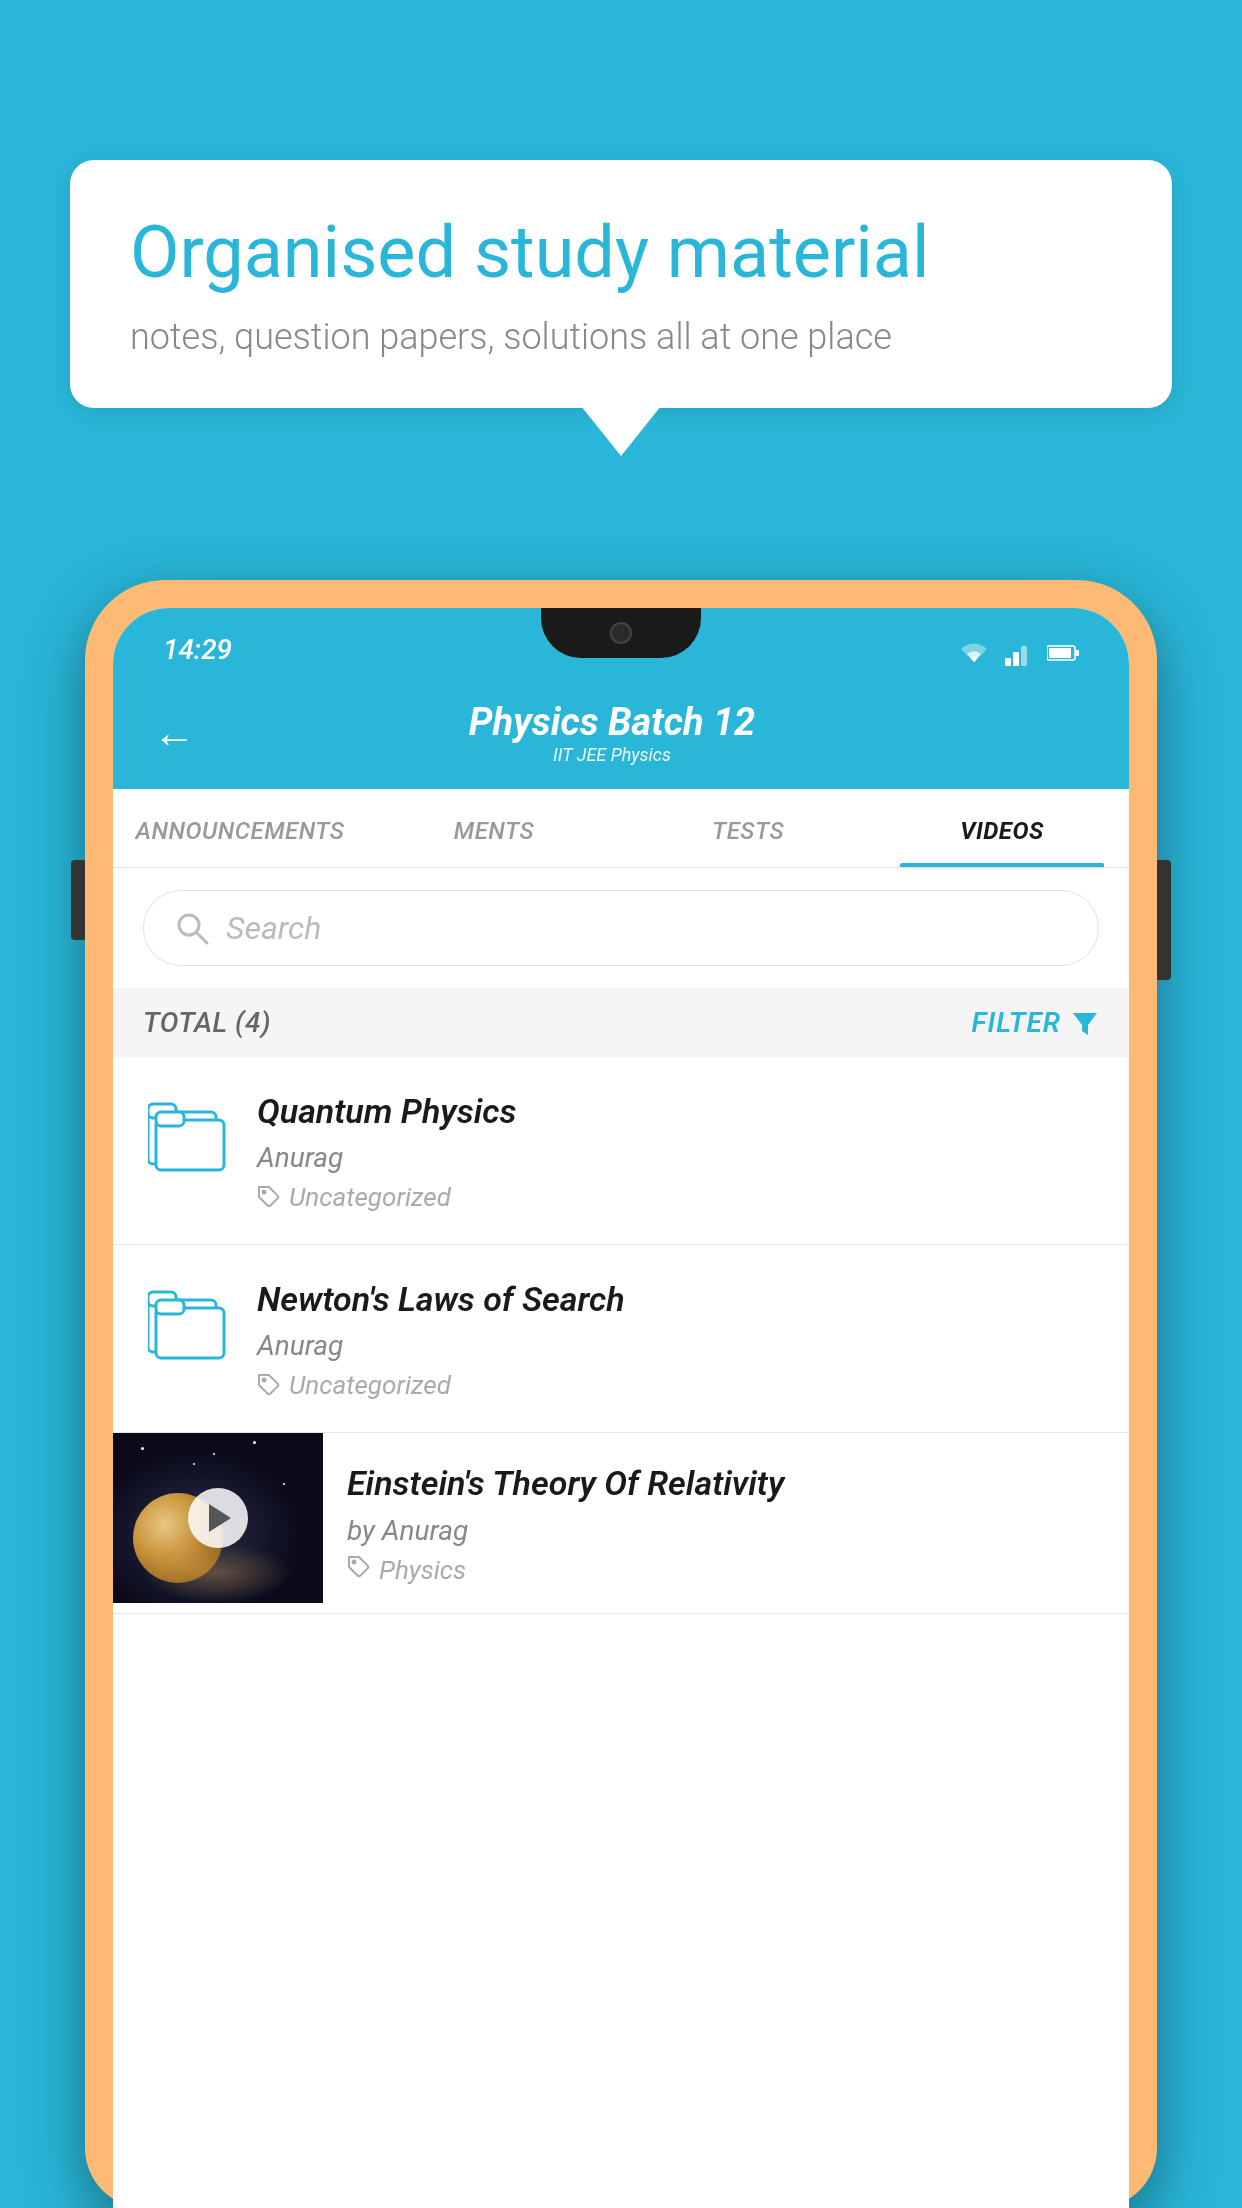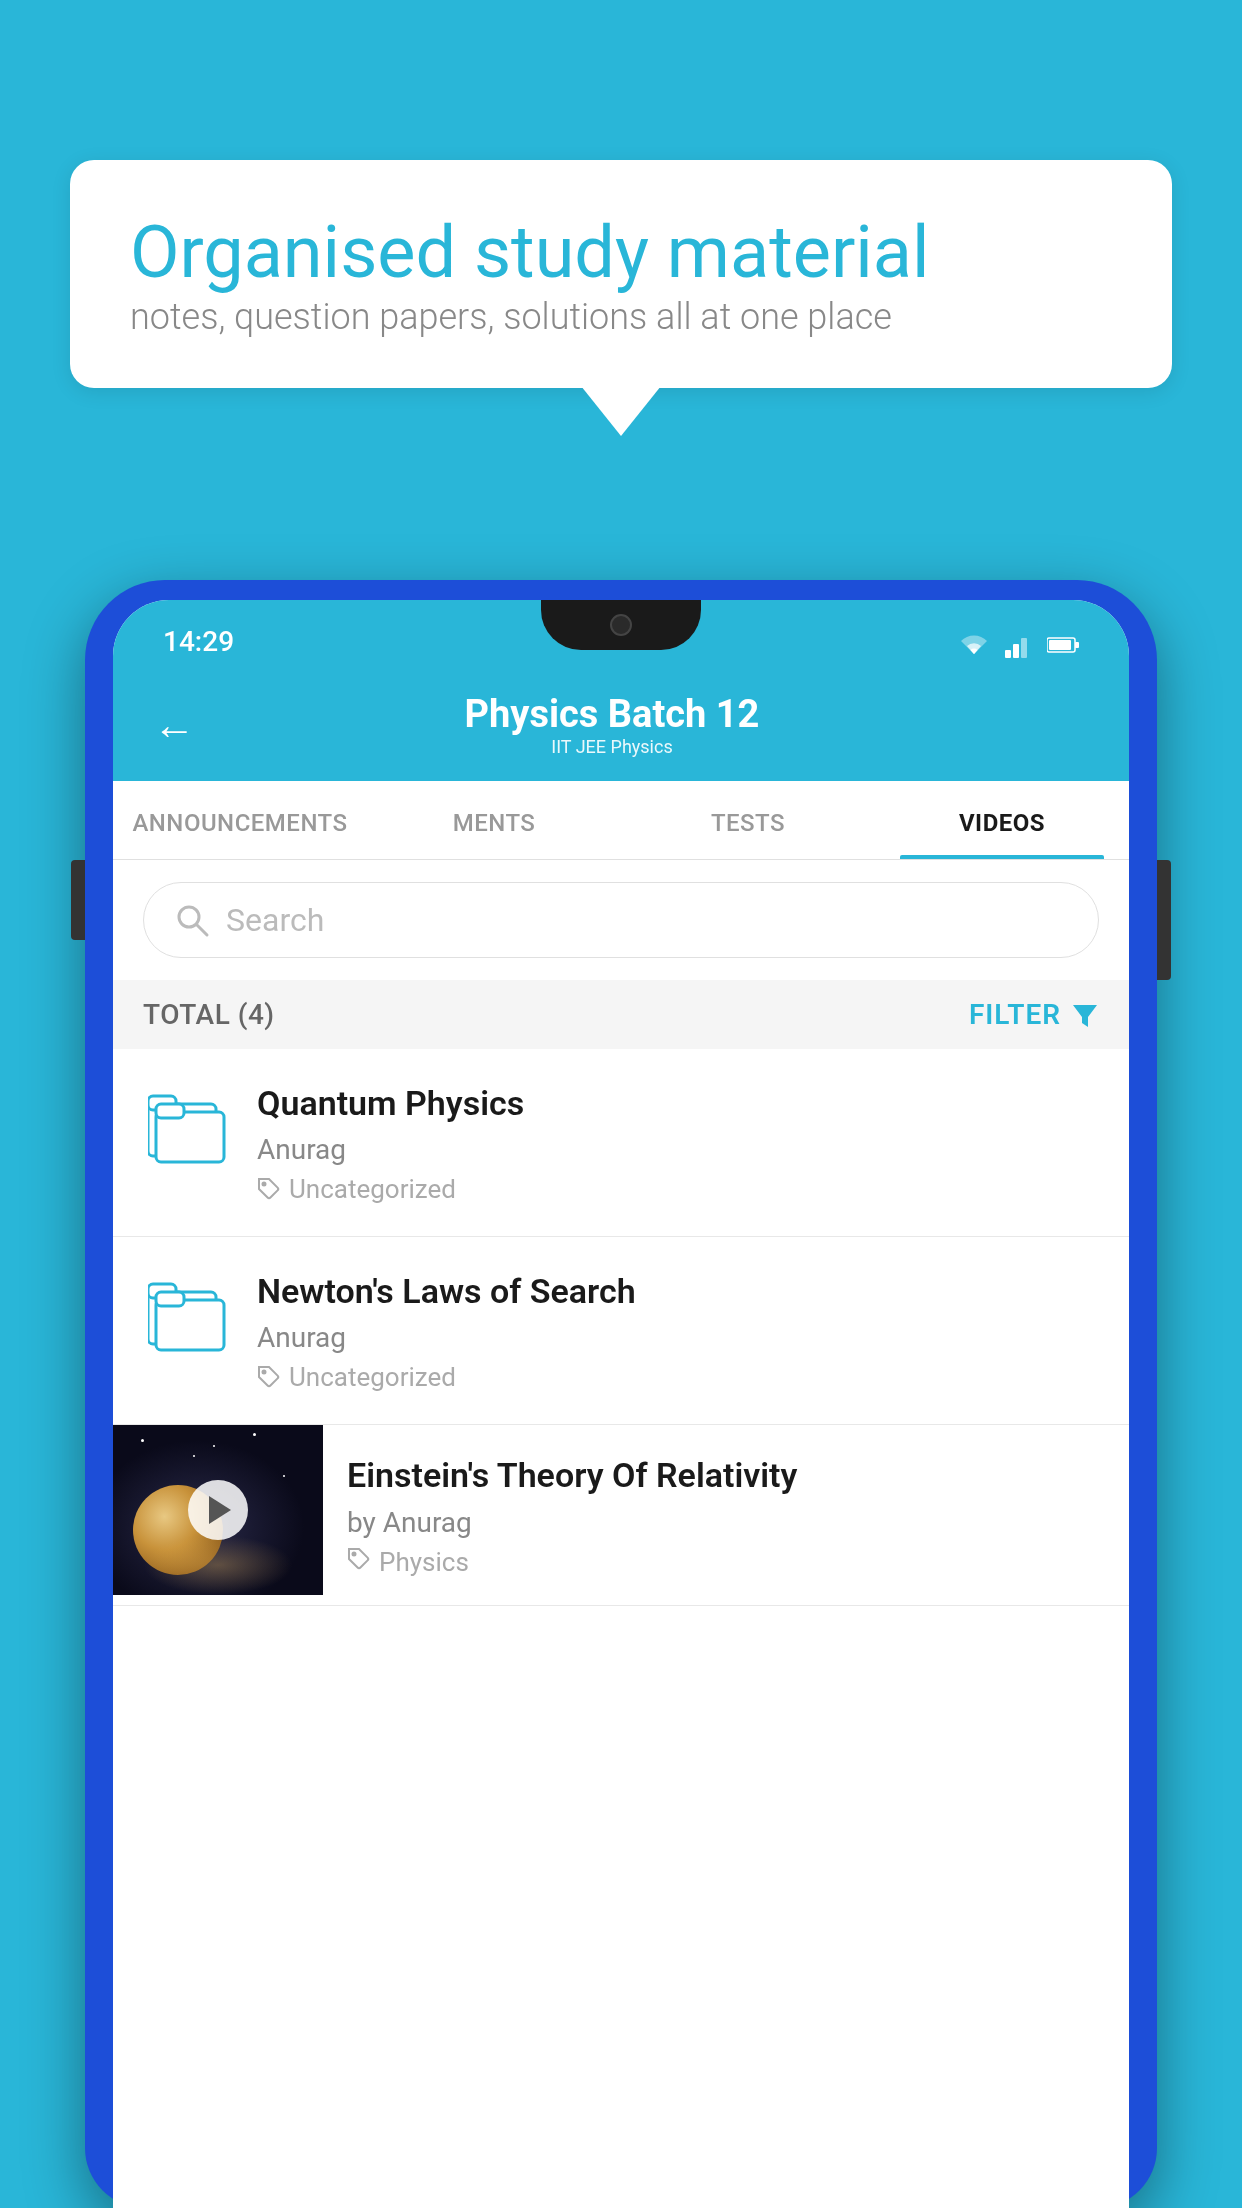--- a/index.html
+++ b/index.html
@@ -36,45 +36,47 @@
       border-left: 40px solid transparent;
       border-right: 40px solid transparent;
       border-top: 50px solid white;
     }
 
     .bubble-title {
       color: #29b6d8;
       font-size: 72px;
       font-weight: 400;
       line-height: 1.2;
+      margin-bottom: 20px;
     }
 
     .bubble-subtitle {
       color: #888;
       font-size: 36px;
       font-weight: 300;
     }
 
     
     .phone-wrapper {
       position: absolute;
       top: 580px;
       left: 85px;
       right: 85px;
       bottom: 0;
     }
 
     .phone-outer {
       width: 100%;
       height: 100%;
-      background: #1d4ed8;
+      background: #fdba74;
       border-radius: 80px 80px 60px 60px;
       position: relative;
-      padding: 20px 28px 0 28px;
+      padding: 28px 28px 0 28px;
       box-shadow: 0 20px 60px rgba(0,0,0,0.4);
+      font-style: italic;
     }
 
     
     .phone-outer::before {
       content: '';
       position: absolute;
       left: -14px;
       top: 280px;
       width: 14px;
       height: 80px;

